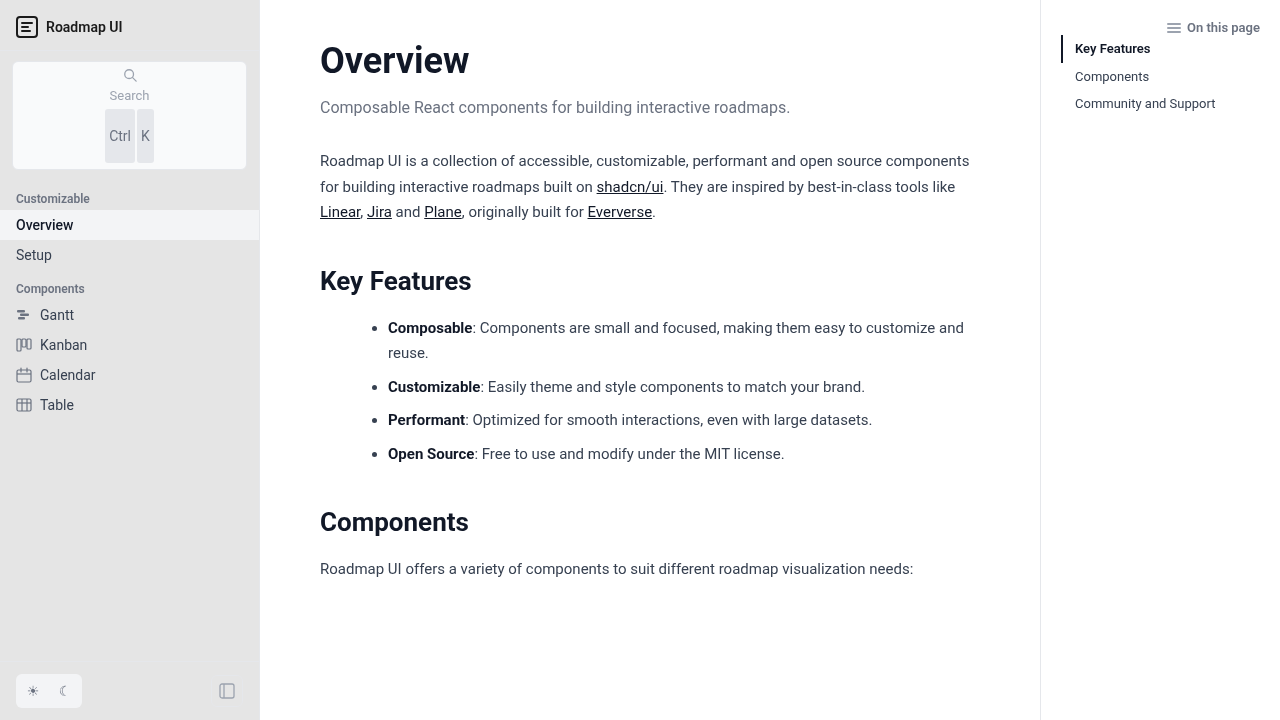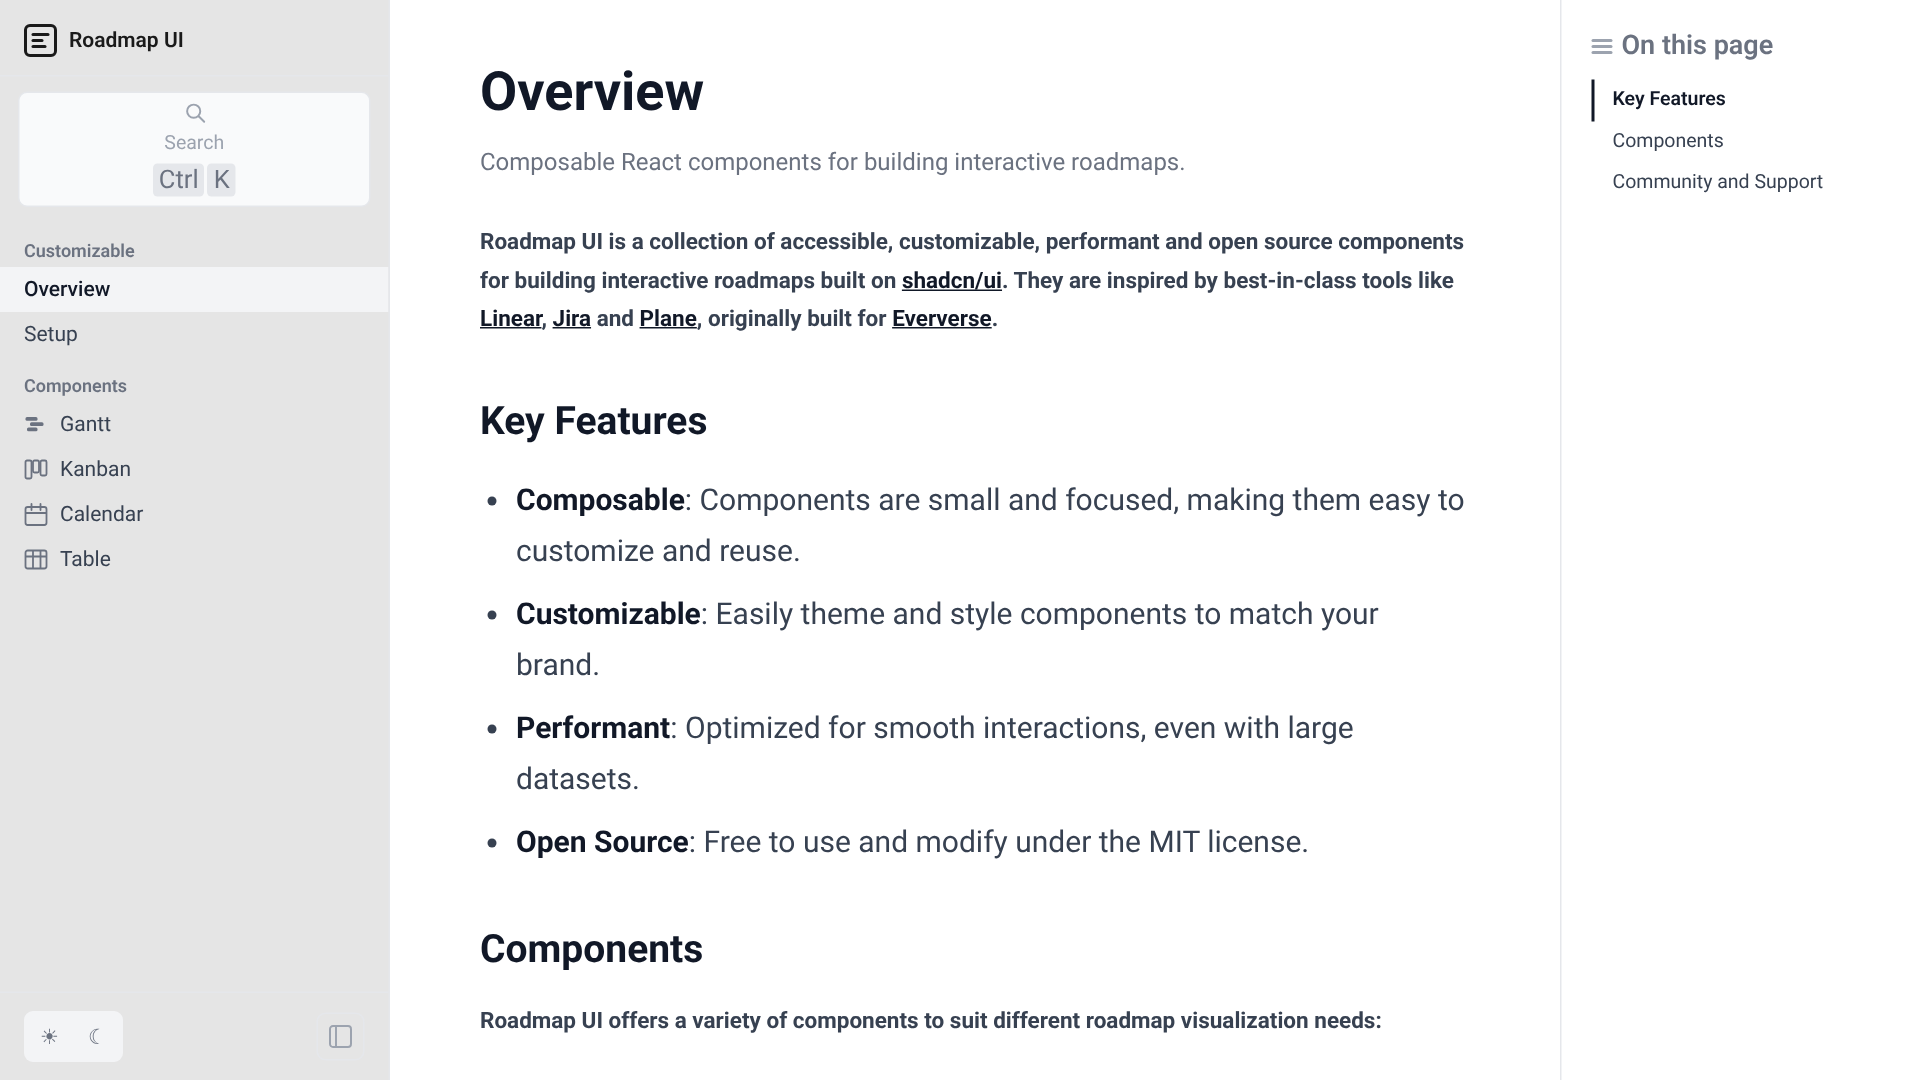--- a/index.html
+++ b/index.html
@@ -77,22 +77,22 @@
       display: flex;
       align-items: center;
       gap: 2px;
       font-size: 11px;
       color: #9ca3af;
     }
 
     .kbd {
       background: #e5e7eb;
       border-radius: 3px;
-      padding: 1px 4px;
-      font-size: 17px;
+      padding: 19px 4px;
+      font-size: 14px;
       color: #6b7280;
     }
 
     .nav-section-label {
       font-size: 12px;
       font-weight: 600;
       color: #6b7280;
       padding: 12px 16px 4px 16px;
       text-transform: none;
       letter-spacing: 0;
@@ -185,21 +185,20 @@
       font-size: 16px;
       color: #6b7280;
       margin-bottom: 32px;
     }
 
     .page-body-text {
       font-size: 15px;
       line-height: 1.7;
       color: #374151;
       margin-bottom: 40px;
-      font-weight: bold;
     }
 
     .page-body-text a {
       color: #111827;
       text-decoration: underline;
     }
 
     h2.section-title {
       font-size: 26px;
       font-weight: 700;
@@ -207,48 +206,49 @@
       margin-bottom: 20px;
     }
 
     .features-list {
       list-style: disc;
       padding-left: 24px;
       margin-bottom: 40px;
     }
 
     .features-list li {
-      font-size: 20px;
+      font-size: 15px;
       line-height: 1.7;
       color: #374151;
       margin-bottom: 8px;
+      margin-left: 44px;
     }
 
     .features-list li b {
       color: #111827;
     }
 
     
     .toc-panel {
       width: 240px;
       min-width: 240px;
       padding: 20px 20px;
       border-left: 1px solid #e5e7eb;
       height: 100vh;
       overflow-y: auto;
     }
 
     .toc-header {
       display: flex;
       align-items: center;
       gap: 6px;
-      font-size: 18px;
+      font-size: 13px;
       font-weight: 600;
       color: #6b7280;
-      margin-bottom: 12px;
+      justify-content: flex-end;
     }
 
     .toc-lines-icon {
       display: flex;
       flex-direction: column;
       gap: 2px;
     }
 
     .toc-line {
       width: 14px;

